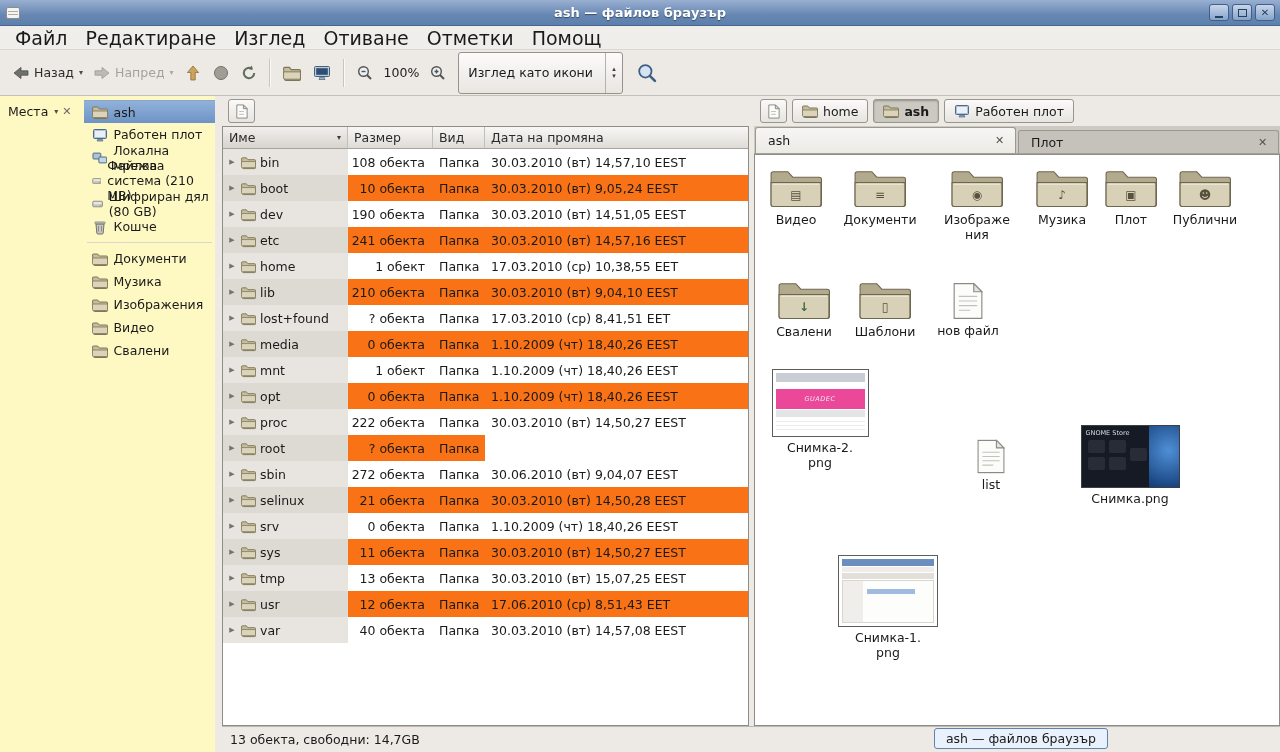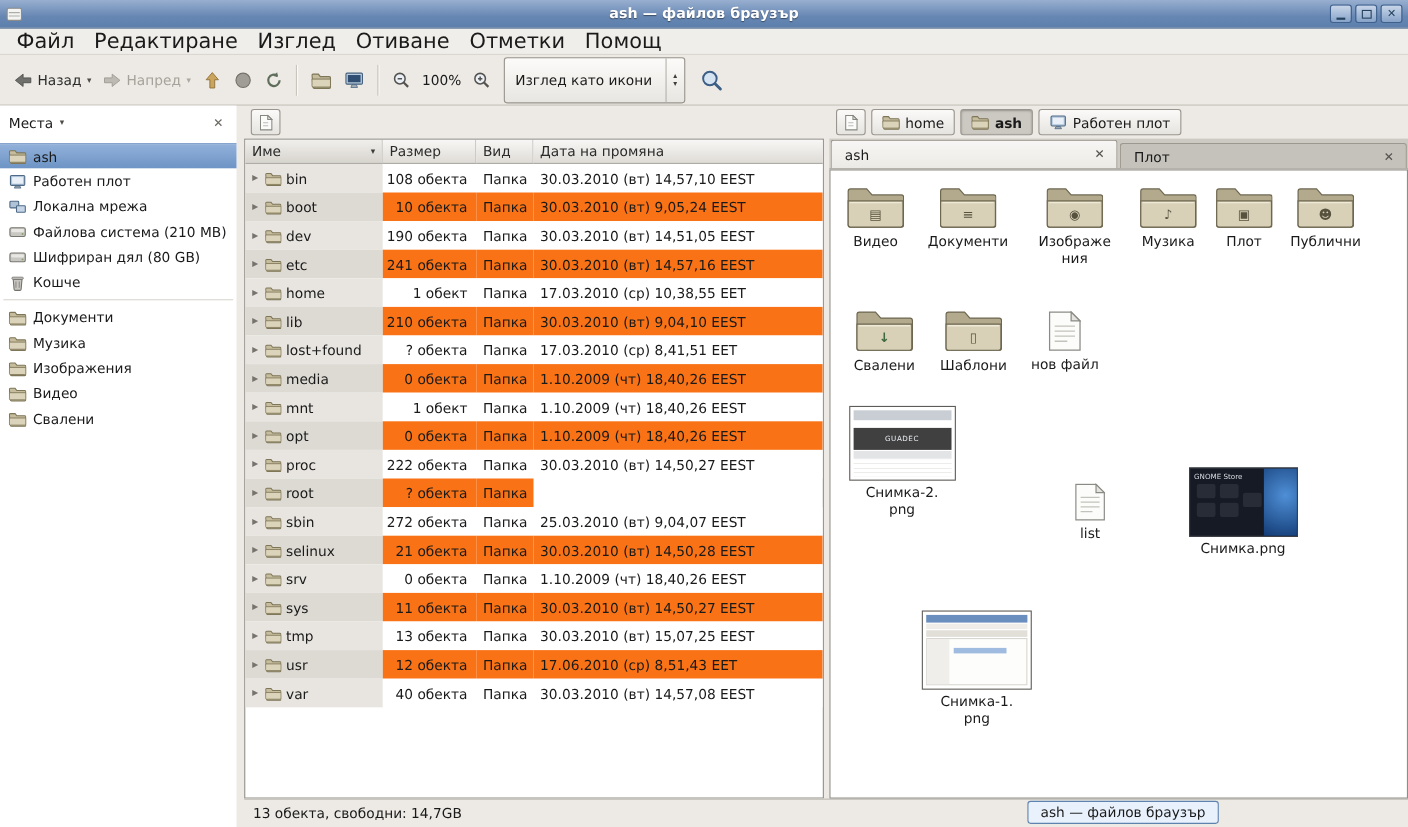--- a/index.html
+++ b/index.html
@@ -35,21 +35,21 @@
   .zoom-label { margin:0 5px; }
   .view-combo { height:42px; border:1px solid #96938C; border-radius:3px;
     background:linear-gradient(#FCFBFA,#E8E6E1); display:inline-flex; align-items:center;
     padding-left:9px; margin-left:6px; }
   .combo-arrows { margin-left:12px; border-left:1px solid #B5B2AB; height:100%; width:17px;
     display:flex; flex-direction:column; align-items:center; justify-content:center; line-height:1; }
   .ca { font-size:7px; color:#3E3C38; }
 
   
   .main { display:flex; height:656px; }
-  .sidebar { width:215px; background:#ffffff; display:flex; flex-direction:column; }
+  .sidebar { width:215px; background:#fef9c3; display:flex; flex-direction:row; }
   .vsep { width:7px; }
   .vsep2 { width:5px; }
   .content-col { flex:1; display:flex; flex-direction:column; min-width:0; }
   .panes { flex:1; display:flex; min-height:0; }
 
   
   .side-header { height:30px; display:flex; align-items:center; padding:0 8px; }
   .side-combo { display:flex; align-items:center; gap:5px; }
   .side-close { margin-left:auto; color:#6B6964; font-size:11px; padding:2px 4px; }
   .side-list { padding-top:4px; }
@@ -102,21 +102,21 @@
   .icell { position:absolute; display:flex; flex-direction:column; align-items:center; gap:3px; }
   .ilabel { font-size:12.5px; text-align:center; line-height:1.2; max-width:100%; overflow-wrap:anywhere; }
   .emblem { position:absolute; top:21px; left:50%; transform:translateX(-50%); font-size:12px; color:#57523E; }
   .emblem.dl { color:#3E6B3E; font-weight:bold; }
 
   
   .thumb { border:1px solid #5E5C58; background:#fff; flex:none; }
   .t2 { width:97px; height:68px; padding:3px; display:flex; flex-direction:column; gap:1px; }
   .t2-a { height:9px; background:#C9CED4; }
   .t2-b { height:5px; background:#fff; }
-  .t2-dark { height:20px; background:#404040; display:flex; align-items:center; justify-content:center; }
+  .t2-dark { height:20px; background:#ec4899; display:flex; align-items:center; justify-content:center;font-style:italic; }
   .t2-txt { font-size:6.5px; color:#E9EDF3; letter-spacing:.5px; }
   .t2-c { height:7px; background:#E3E4E6; }
   .t2-body { flex:1; background:repeating-linear-gradient(#fff 0 3px,#ECECEA 3px 4px); }
   .timg { width:99px; height:63px; border:1px solid #3C3F45; background:#151A24; position:relative; flex:none; }
   .timg-txt { position:absolute; top:3px; left:4px; font-size:6.5px; color:#D8DCE2; }
   .shirt { position:absolute; width:17px; height:13px; background:#272C36; border-radius:2px; }
   .swirl { position:absolute; right:0; top:0; width:30px; height:100%;
     background:radial-gradient(circle at 65% 40%, #4F8FD6, #123B75); }
   .t1 { width:100px; height:72px; padding:3px; display:flex; flex-direction:column; gap:1px; }
   .t1-title { height:7px; background:#6A8FBE; }
@@ -565,21 +565,21 @@
                 <div class="trow">
                   <div class="tc c-name">
                     <span class="exp">▶</span>
                     <svg width="15" height="15" viewBox="0 0 16 16">
                       <use href="#sym-folder"></use>
                     </svg>
                     <span class="cell-name">sbin</span>
                   </div>
                   <div class="tc c-size">272 обекта</div>
                   <div class="tc c-type">Папка</div>
-                  <div class="tc c-date">25.03.2010 (вт) 9,04,07 EEST</div>
+                  <div class="tc c-date">30.06.2010 (вт) 9,04,07 EEST</div>
                 </div>
                 <div class="trow alt">
                   <div class="tc c-name">
                     <span class="exp">▶</span>
                     <svg width="15" height="15" viewBox="0 0 16 16">
                       <use href="#sym-folder"></use>
                     </svg>
                     <span class="cell-name">selinux</span>
                   </div>
                   <div class="tc c-size">21 обекта</div>

